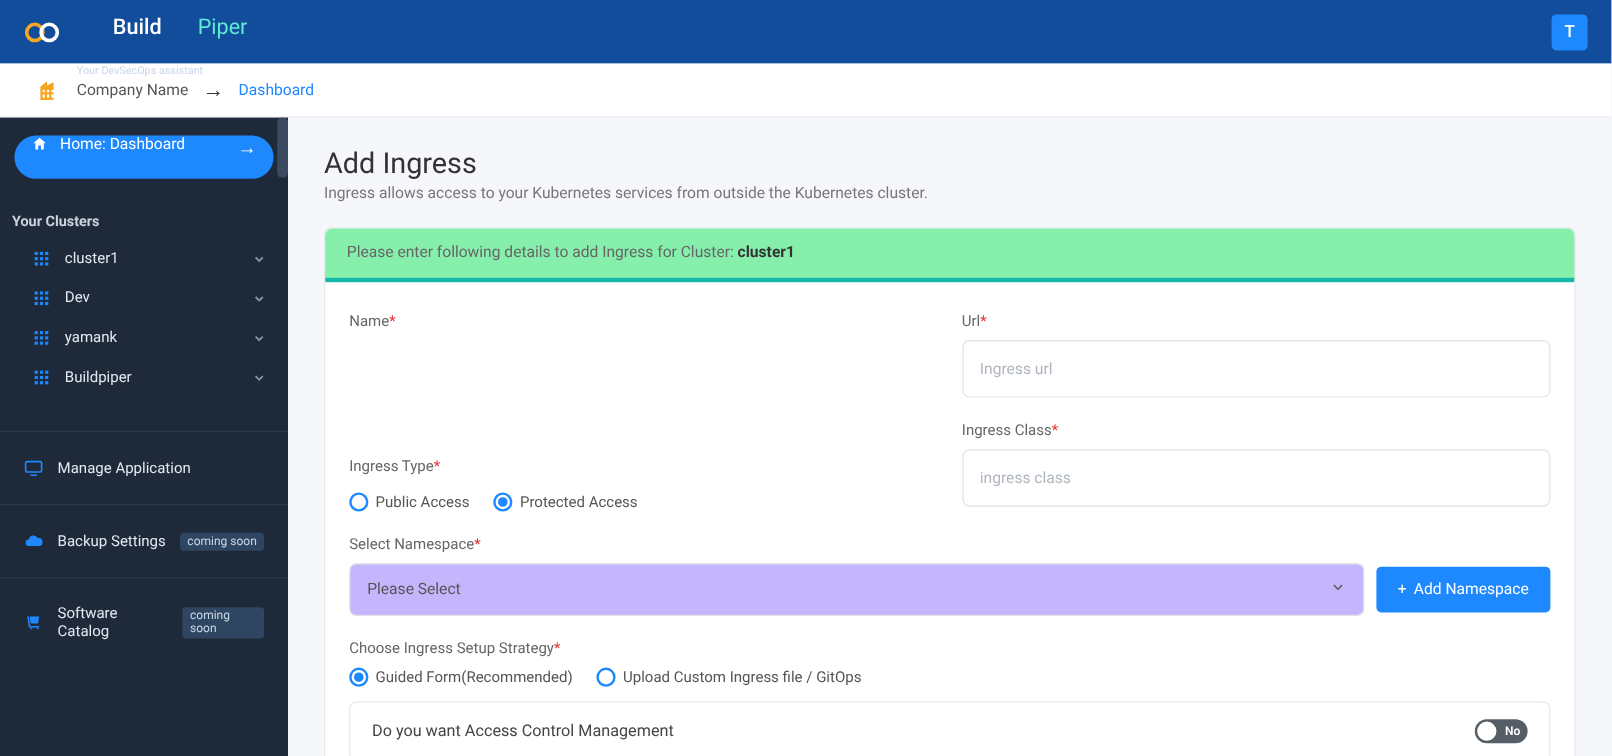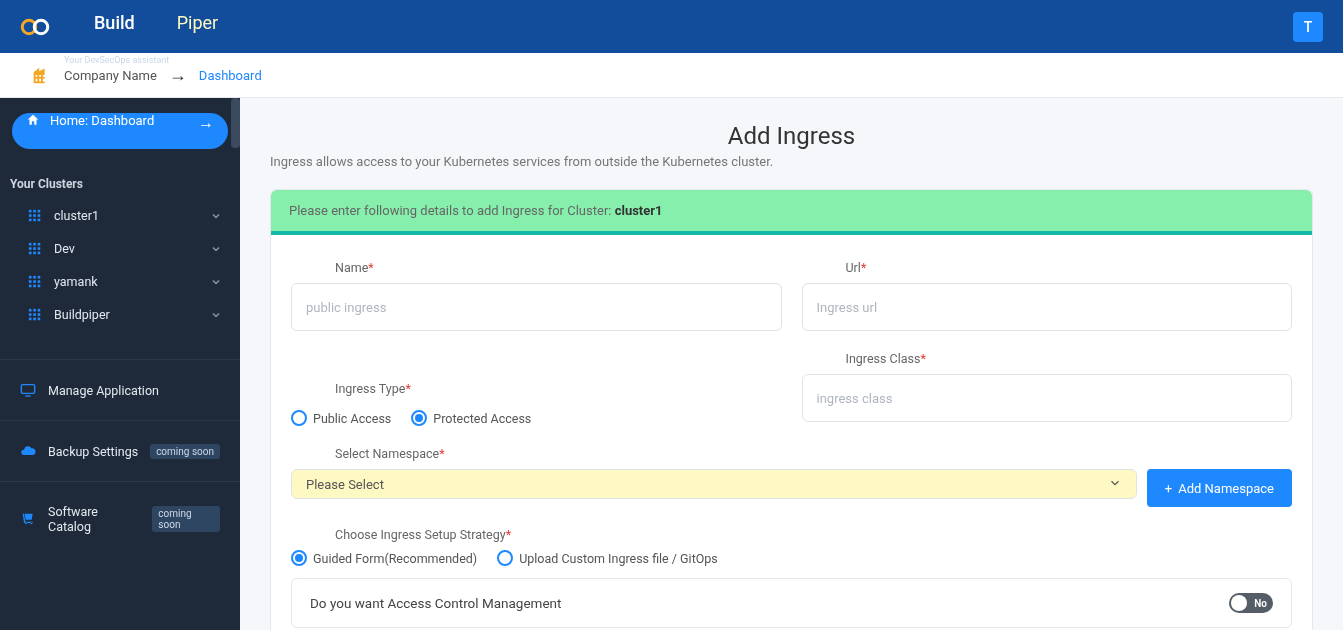--- a/index.html
+++ b/index.html
@@ -4,21 +4,21 @@
 <style>
   * { box-sizing: border-box; margin: 0; padding: 0; font-family: -apple-system, BlinkMacSystemFont, "Segoe UI", Roboto, Arial, sans-serif; }
   body { width: 1343px; height: 630px; overflow: hidden; background: #f5f7fa; }
 
   
   .header { height: 53px; background: #124d9b; display: flex; align-items: center; justify-content: space-between; padding: 0 20px; }
   .logo-wrap { display: flex; align-items: center; gap: 8px; }
   .logo-icon { width: 36px; height: 24px; }
   .logo-text { color: #fff; font-size: 18px; font-weight: 400; display: flex; align-items: baseline; gap: 0; }
   .logo-text .main { font-weight: 500; }
-  .logo-text .accent { color: #fef9c3; margin-left: 12px; }
+  .logo-text .accent { color: #5eead4; }
   .logo-sub { color: #c9d6e8; font-size: 9px; margin-top: -2px; }
   .avatar { width: 30px; height: 30px; background: #1e88ff; border-radius: 4px; color: #fff; display: flex; align-items: center; justify-content: center; font-size: 14px; font-weight: 500; }
 
   
   .crumb-bar { height: 45px; background: #fff; border-bottom: 1px solid #e6e9ee; display: flex; align-items: center; padding: 10px 30px; gap: 12px; }
   .crumb-icon { color: #f5a623; display: flex; align-items: center; }
   .crumb-text { color: #555; font-size: 13px; }
   .crumb-arrow { color: #333; font-size: 18px; }
   .crumb-link { color: #1e88ff; font-size: 13px; text-decoration: none; }
 
@@ -38,43 +38,43 @@
   .sb-item .chev { color: #8795a6; display:flex; }
   .sb-block { border-top: 1px solid #2a3a4d; padding: 22px 20px; display: flex; align-items: center; gap: 12px; cursor: pointer; }
   .sb-block .blk-ico { color: #1e88ff; display:flex; }
   .sb-block .lbl { color: #e2e8f0; font-size: 12.5px; }
   .badge { background: #2f4663; color: #cbd8e8; font-size: 10px; padding: 2px 6px; border-radius: 3px; }
 
   .sb-scroll { position:absolute; right:0; top:0; width:9px; height:50px; background:#3b4a5e; border-radius:4px; }
 
   
   .main { flex: 1; overflow-y: auto; padding: 24px 30px; }
-  .page-title { font-size: 24px; color: #333; font-weight: 400; margin-bottom: 4px; text-align: center; }
+  .page-title { font-size: 24px; color: #333; font-weight: 400; margin-bottom: 4px; }
   .page-sub { font-size: 13px; color: #777; margin-bottom: 20px; }
 
   .card { background: #fff; border: 1px solid #e4e7eb; border-radius: 6px; }
   .card-head { background: #86efac; padding: 13px 18px; font-size: 13px; color: #666; border-bottom: 4px solid #14b8a6; border-radius: 6px 6px 0 0; }
   .card-head b { color: #333; }
   .card-body { padding: 25px 20px 10px 20px; }
 
   .row { display: flex; gap: 20px; margin-bottom: 20px; }
   .col { flex: 1; }
-  .fld-label { font-size: 12.5px; color: #666; margin-bottom: 8px; display: block; margin-left: 44px; }
+  .fld-label { font-size: 12.5px; color: #666; margin-bottom: 8px; display: block; }
   .req { color: #e53935; }
   .input { width: 100%; height: 48px; border: 1px solid #dfe3e8; border-radius: 6px; padding: 0 14px; font-size: 13px; color: #333; background: #fff; outline: none; }
   .input::placeholder { color: #b0b6bf; }
 
   .radio-row { display: flex; gap: 20px; align-items: center; margin-top: 14px; }
   .radio-opt { display: flex; align-items: center; gap: 6px; cursor: pointer; }
   .radio-opt .rcircle { width: 16px; height: 16px; border-radius: 50%; border: 2px solid #1e88ff; display: flex; align-items: center; justify-content: center; }
   .radio-opt .rcircle.filled::after { content: ""; width: 8px; height: 8px; border-radius: 50%; background: #1e88ff; }
   .radio-opt span.lbl { font-size: 12.5px; color: #555; }
 
   .sel-wrap { display: flex; gap: 10px; align-items: stretch; }
-  .select { flex: 1; height: 30px; border: 1px solid #dfe3e8; border-radius: 6px; padding: 0 14px; font-size: 13px; color: #555; display: flex; align-items: center; justify-content: space-between; cursor: pointer; background:#fef9c3; }
+  .select { flex: 1; height: 44px; border: 1px solid #dfe3e8; border-radius: 6px; padding: 0 14px; font-size: 13px; color: #555; display: flex; align-items: center; justify-content: space-between; cursor: pointer; background:#c4b5fd; }
   .select .chev { color: #555; }
   .btn-primary { background: #1e88ff; color: #fff; border: none; border-radius: 4px; padding: 0 18px; height: 38px; display: flex; align-items: center; gap: 6px; font-size: 13px; cursor: pointer; align-self: center; }
 
   .inner-card { border: 1px solid #e4e7eb; border-radius: 6px; margin-top: 12px; }
   .inner-card-head { padding: 14px 18px; display: flex; align-items: center; justify-content: space-between; }
   .inner-card-head .ttl { font-size: 13.5px; color: #444; }
   .toggle { width: 44px; height: 20px; background: #555e67; border-radius: 12px; position: relative; display: flex; align-items: center; cursor: pointer; }
   .toggle .knob { width: 16px; height: 16px; background: #fff; border-radius: 50%; position: absolute; left: 2px; }
   .toggle .tlabel { color: #fff; font-size: 10px; position: absolute; right: 6px; font-weight: 600; }
 </style>
@@ -250,21 +250,20 @@
     <div class="card">
       <div class="card-head">
         <span>Please enter following details to add Ingress for Cluster:</span>
         <b>cluster1</b>
       </div>
       <div class="card-body">
 
         <div class="row">
           <div class="col">
             <label class="fld-label"><span>Name</span><span class="req">*</span></label>
-            <input class="input" placeholder="public ingress" style="">
           </div>
           <div class="col">
             <label class="fld-label"><span>Url</span><span class="req">*</span></label>
             <input class="input" placeholder="Ingress url" style="">
           </div>
         </div>
 
         <div class="row">
           <div class="col">
             <label class="fld-label" style="margin-top:30px"><span>Ingress Type</span><span class="req">*</span></label>

